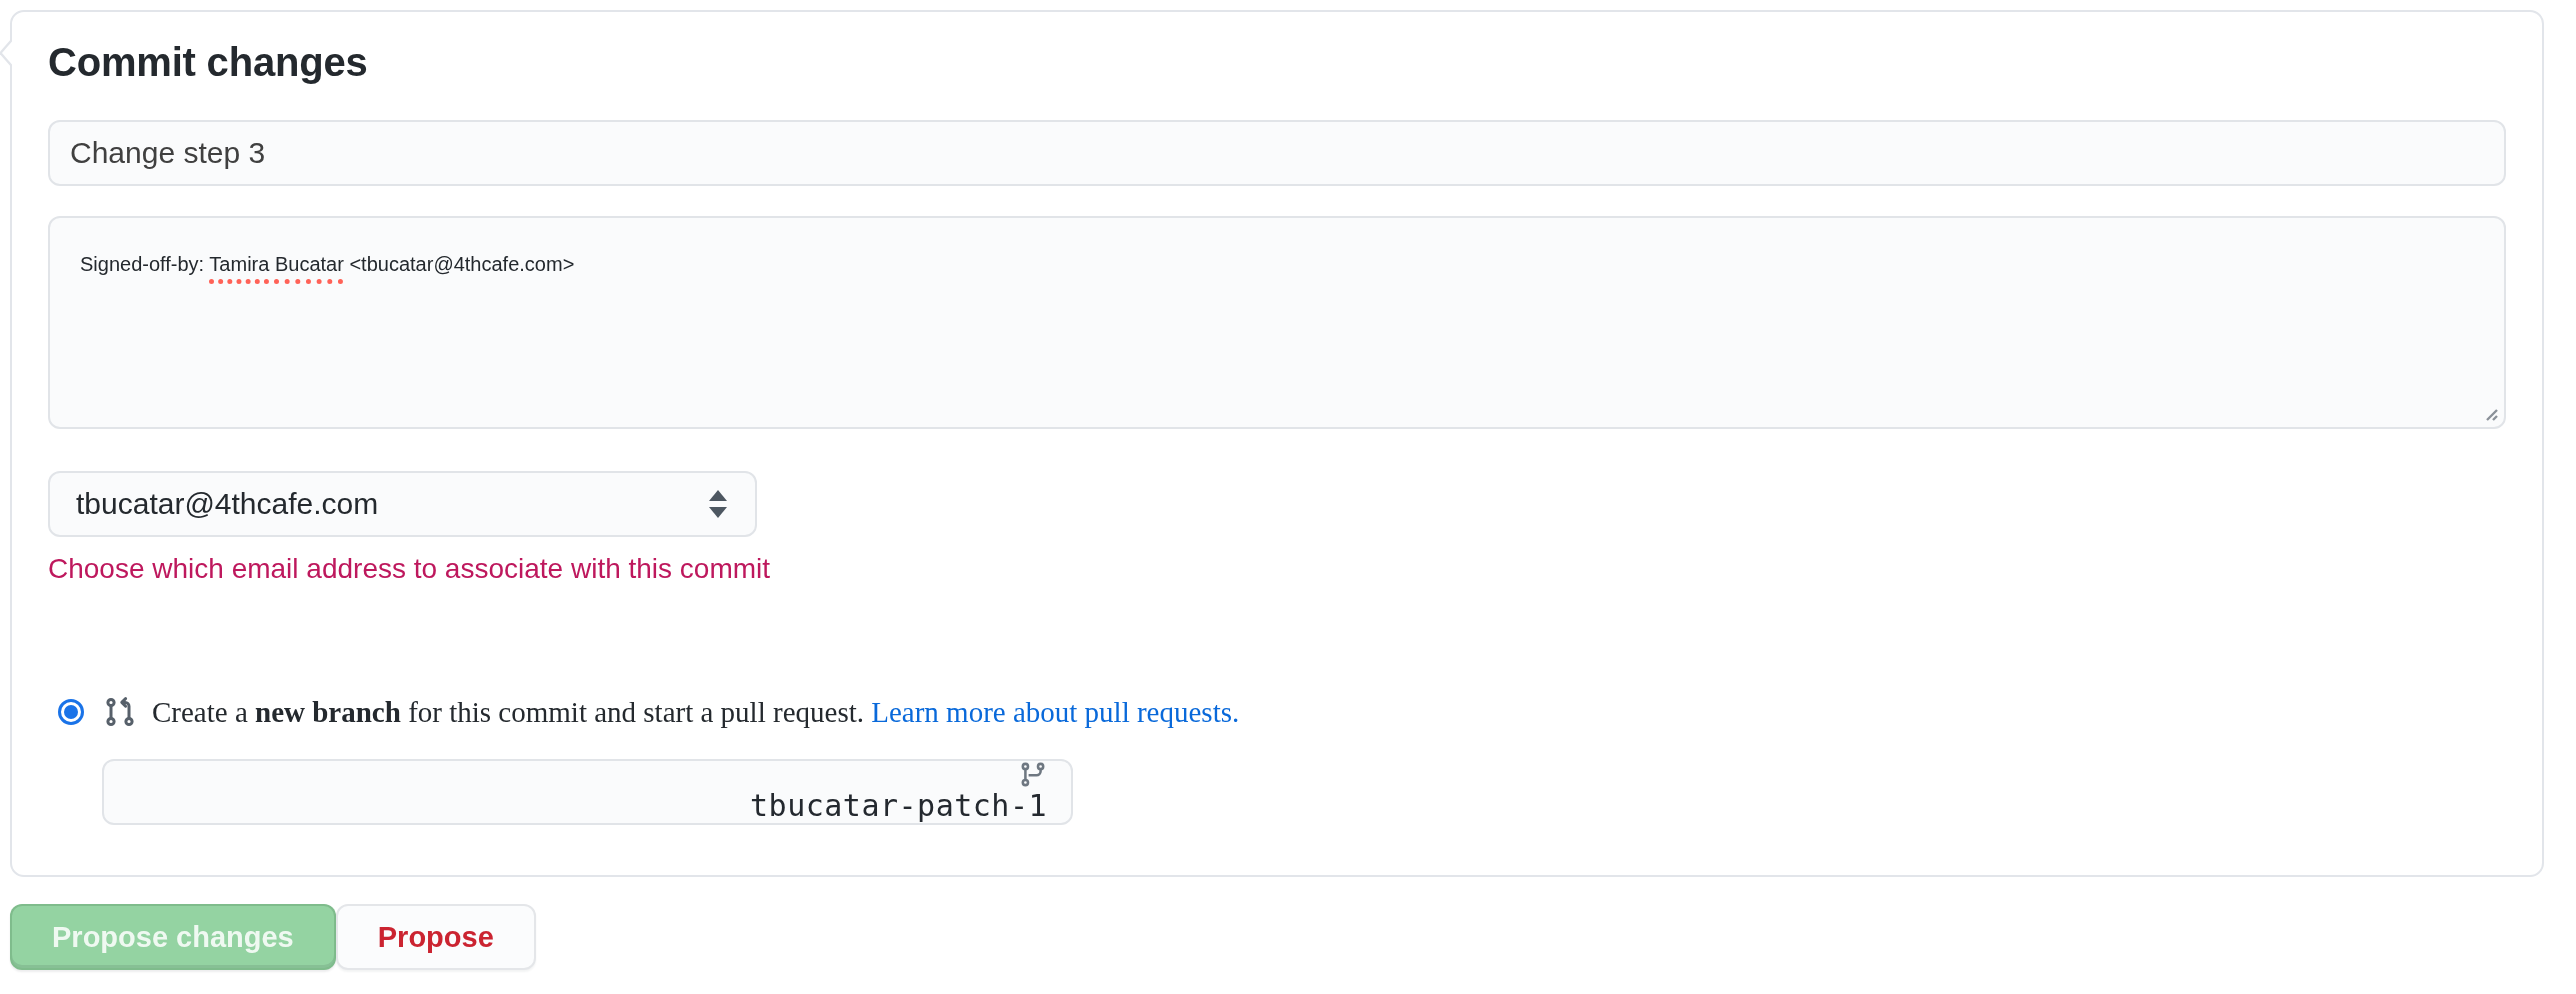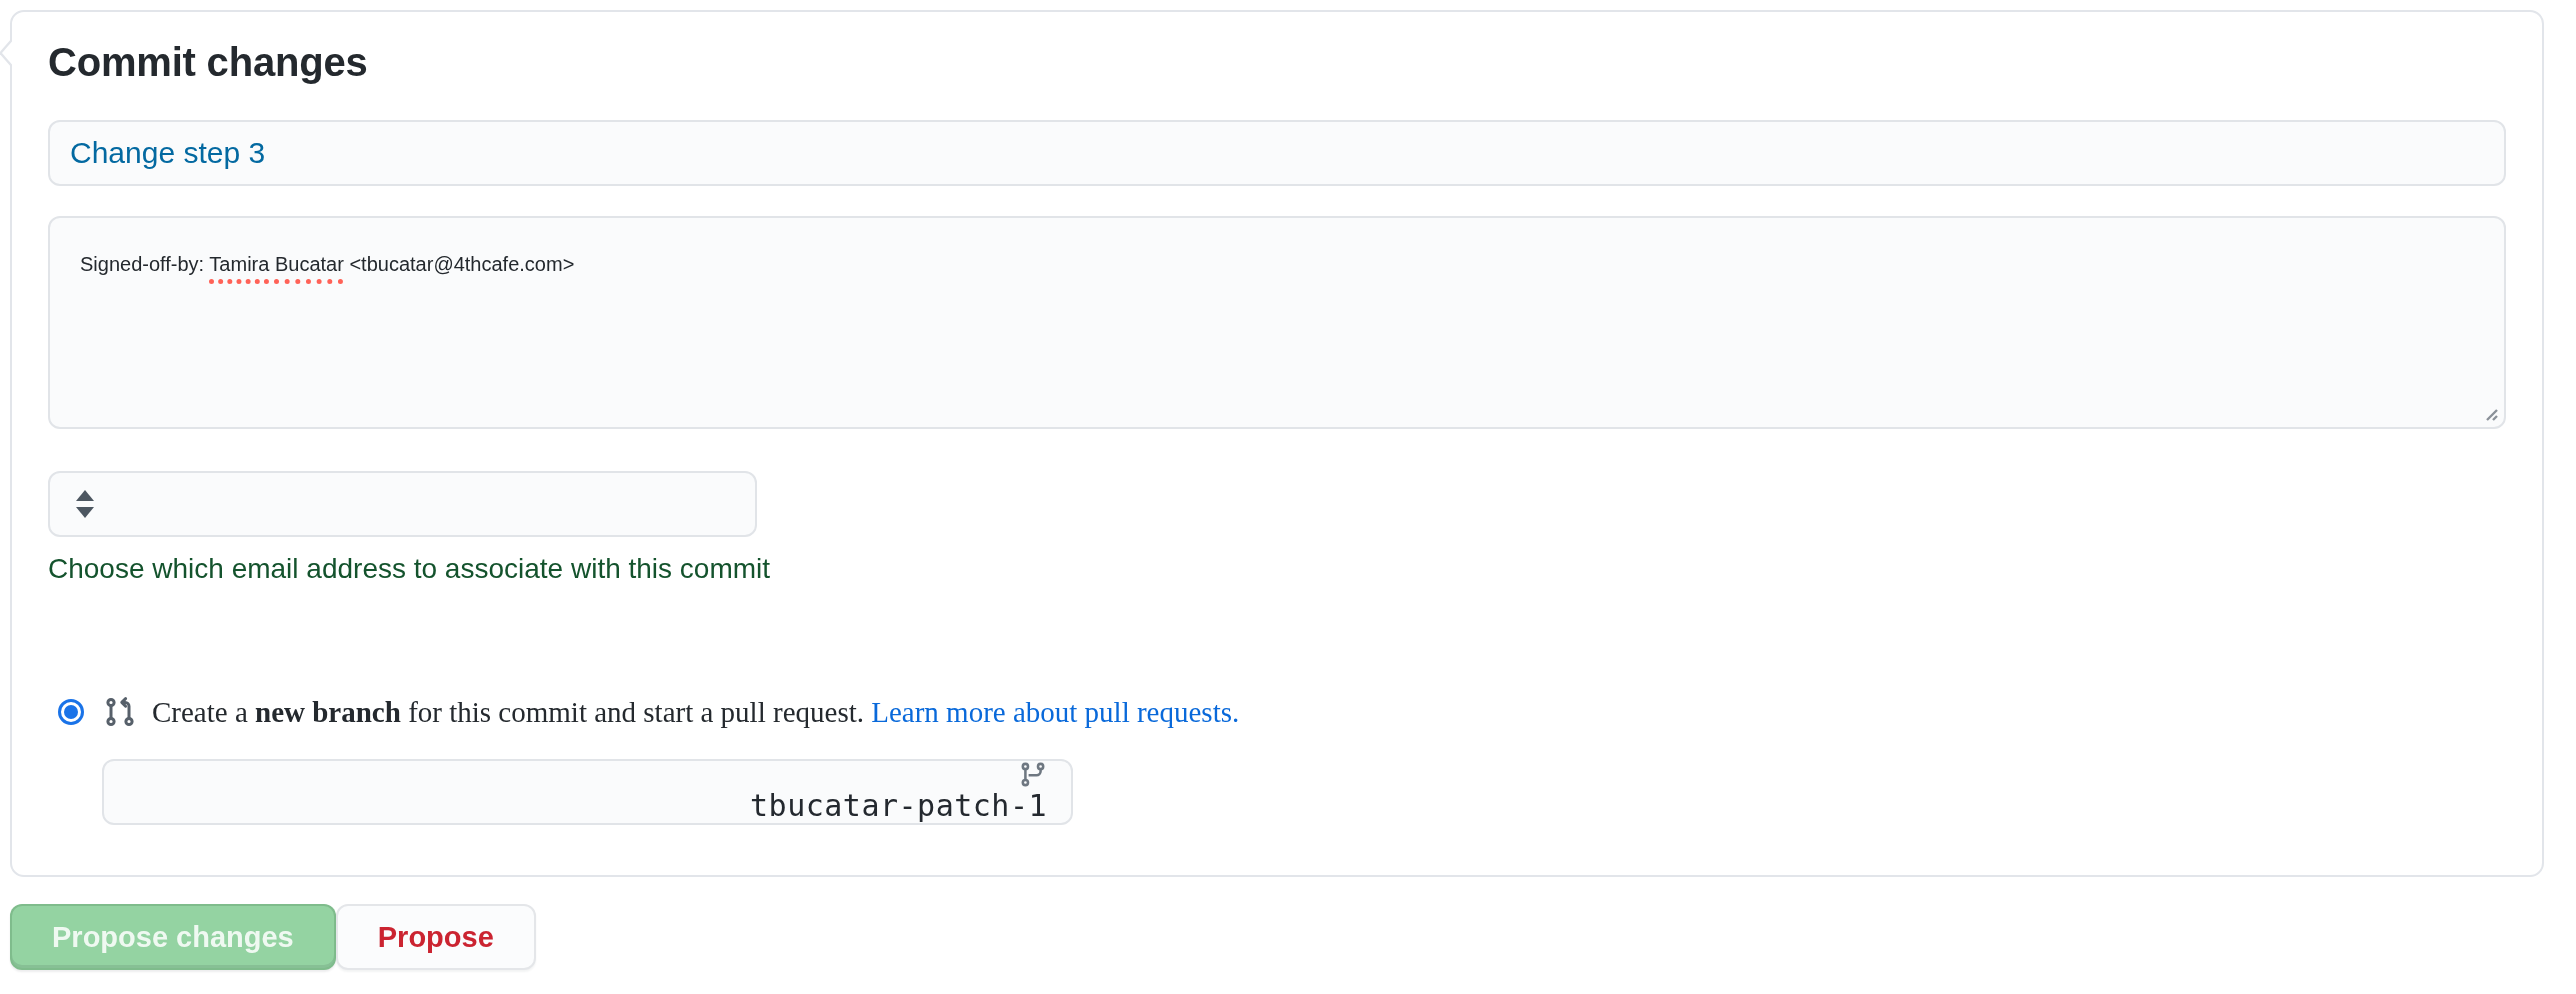--- a/index.html
+++ b/index.html
@@ -53,21 +53,21 @@
     display: block;
     margin-top: 32px;
     width: 100%;
     height: 66px;
     background: #fafbfc;
     border: 2px solid #e1e4e8;
     border-radius: 12px;
     padding: 0 20px;
     font-family: "Liberation Sans", "DejaVu Sans", sans-serif;
     font-size: 30px;
-    color: #0369a1;
+    color: #404040;
     outline: none;
   }
 
   .desc-editor {
     position: relative;
     margin-top: 30px;
     width: 100%;
     height: 213px;
     background: #fafbfc;
     border: 2px solid #e1e4e8;
@@ -118,21 +118,21 @@
     margin-top: 6px;
     border-left: 9px solid transparent;
     border-right: 9px solid transparent;
     border-top: 11px solid #4d5761;
   }
 
   .help-text {
     margin-top: 16px;
     font-size: 28px;
     line-height: 32px;
-    color: #14532d;
+    color: #be185d;
   }
 
   
   .radio-row {
     margin-top: 108px;
     padding-left: 10px;
     display: flex;
     align-items: center;
     height: 38px;
     font-family: Liberation Serif, serif;
@@ -227,20 +227,21 @@
     <input class="title-input" type="text" value="Change step 3" style="">
 
     <div class="desc-editor">
       <div class="desc-text"><span>Signed-off-by: </span><span class="miss">Tamira</span><span> </span><span class="miss">Bucatar</span><span> &lt;tbucatar@4thcafe.com&gt;</span></div>
       <svg class="resize-grip" viewBox="0 0 22 22">
         <path d="M19 9 L9 19 M19 15 L15 19" stroke="#8a9199" stroke-width="2.4" fill="none"></path>
       </svg>
     </div>
 
     <div class="email-select">
+      <span>tbucatar@4thcafe.com</span>
       <span class="updown-caret">
         <span class="up"></span>
         <span class="down"></span>
       </span>
     </div>
 
     <p class="help-text">Choose which email address to associate with this commit</p>
 
     <div class="radio-row">
       <span class="radio">

